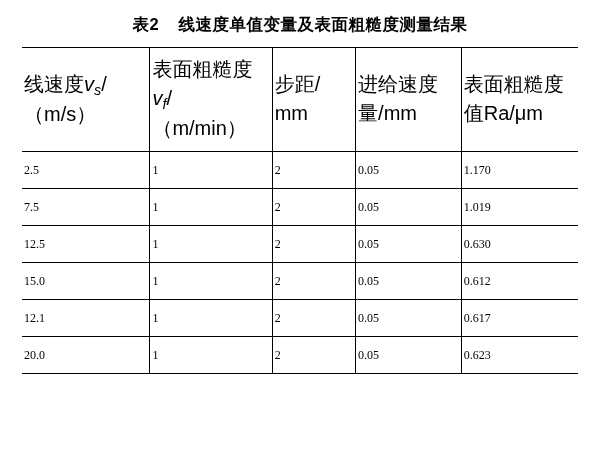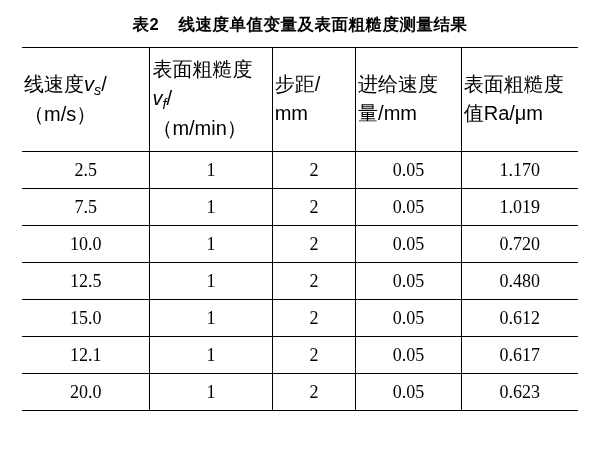--- a/index.html
+++ b/index.html
@@ -56,22 +56,22 @@
     vertical-align: middle;
     font-family: "Liberation Sans", "DejaVu Sans", sans-serif;
   }
   table.data thead th:first-child { border-left: none; }
 
   table.data tbody td {
     border: none;
     border-bottom: 0.8px solid #000;
     border-left: 1px solid #000;
     padding: 7px 2px 7px 2px;
-    font-size: 18px;
-    text-align: center;
+    font-size: 12px;
+    text-align: left;
     vertical-align: middle;
     height: 22px;
     font-family: "Liberation Serif", "DejaVu Serif", serif;
   }
   table.data tbody td:first-child { border-left: none; }
   table.data tbody tr:last-child td { border-bottom: 1.6px solid #000; }
 
   .hdr-line { display: block; }
   .ital { font-style: italic; }
   .sub { font-size: 0.72em; vertical-align: -0.25em; }
@@ -133,32 +133,25 @@
         <td>1.170</td>
       </tr>
       <tr>
         <td>7.5</td>
         <td>1</td>
         <td>2</td>
         <td>0.05</td>
         <td>1.019</td>
       </tr>
       <tr>
-        <td>10.0</td>
-        <td>1</td>
-        <td>2</td>
-        <td>0.05</td>
-        <td>0.720</td>
-      </tr>
-      <tr>
         <td>12.5</td>
         <td>1</td>
         <td>2</td>
         <td>0.05</td>
-        <td>0.480</td>
+        <td>0.630</td>
       </tr>
       <tr>
         <td>15.0</td>
         <td>1</td>
         <td>2</td>
         <td>0.05</td>
         <td>0.612</td>
       </tr>
       <tr>
         <td>12.1</td>

